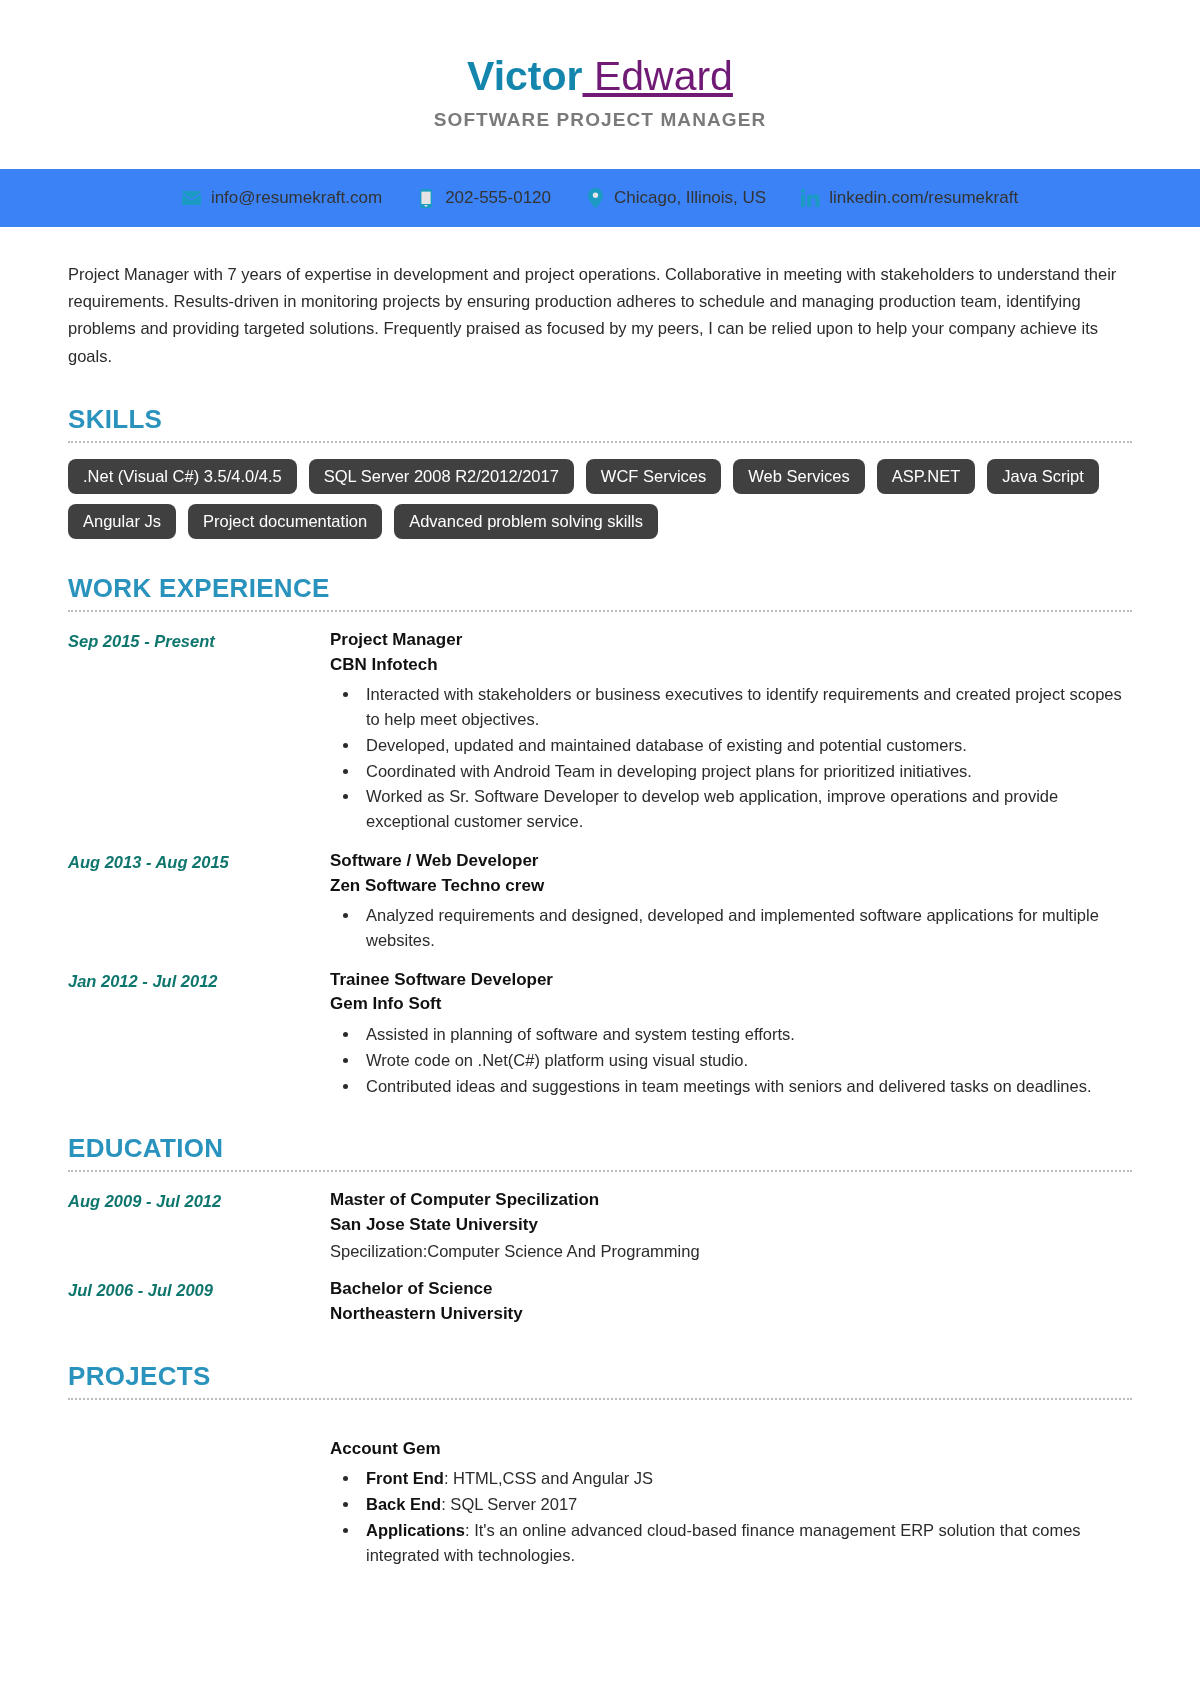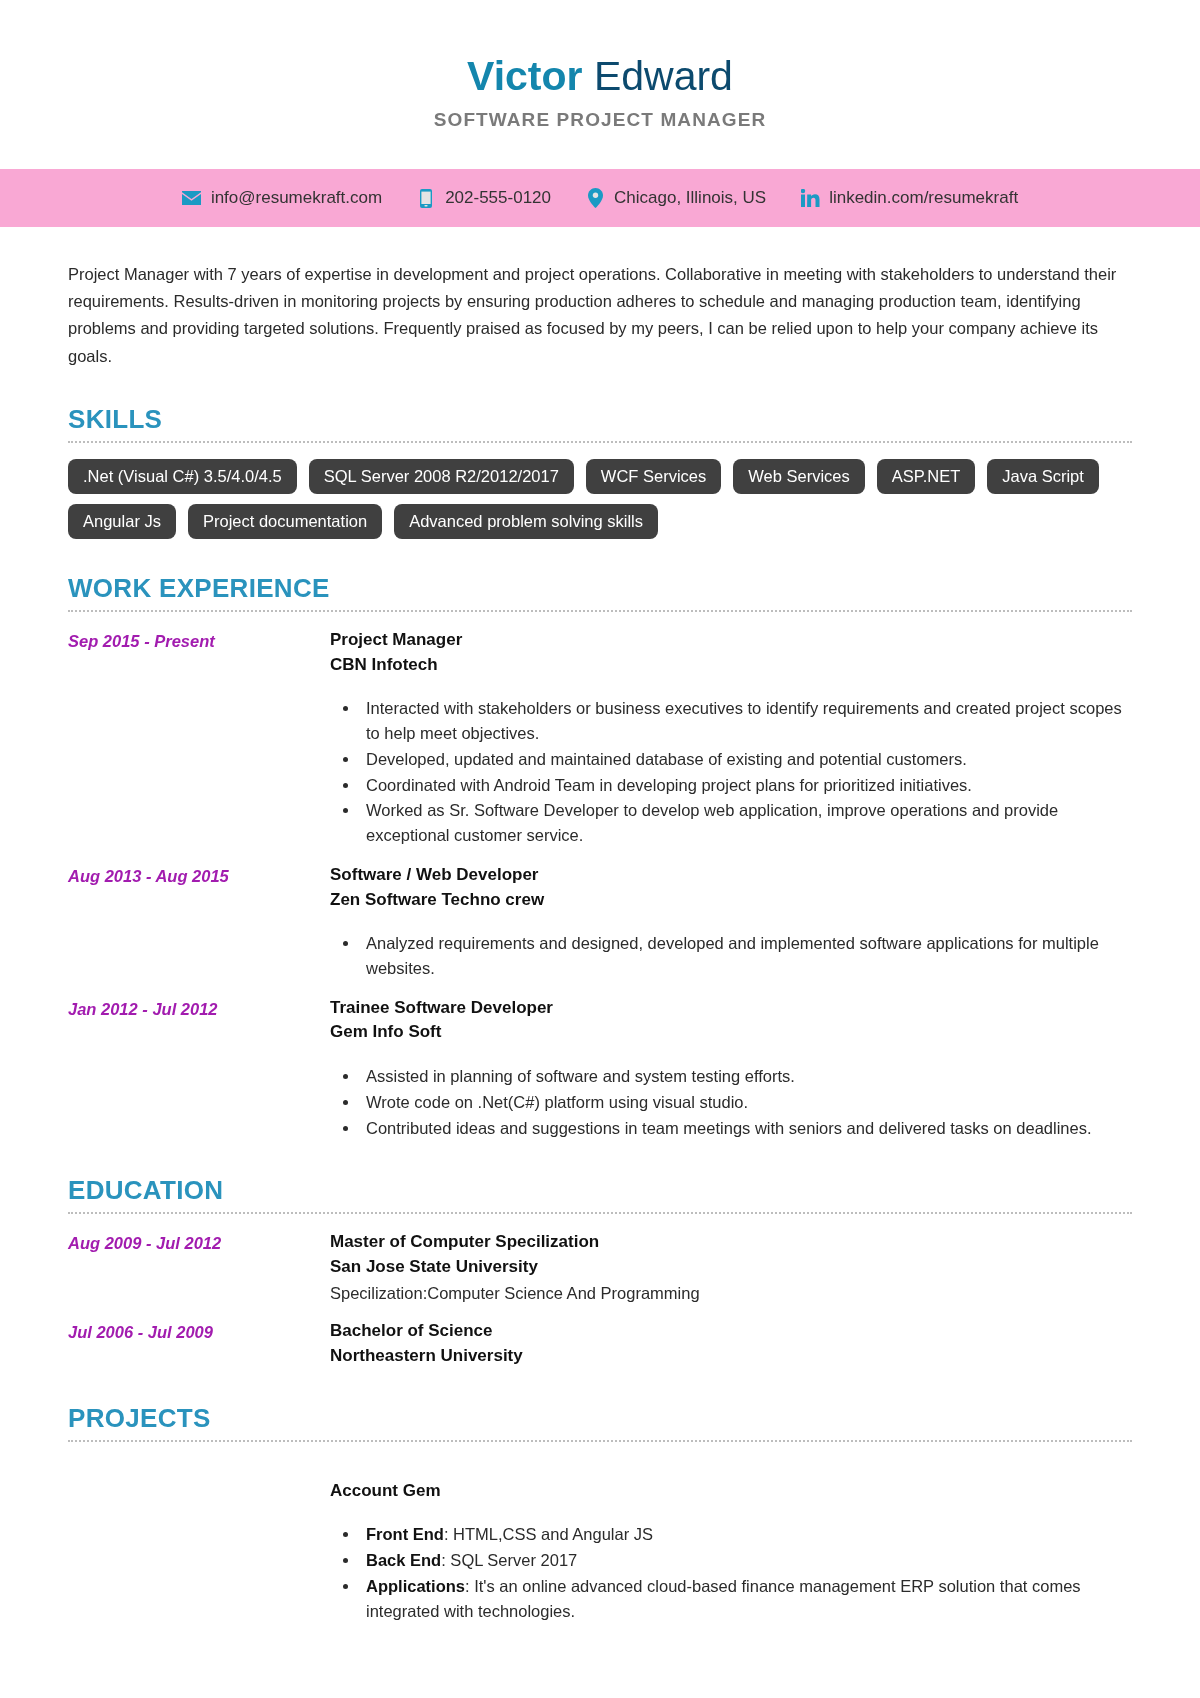--- a/index.html
+++ b/index.html
@@ -32,33 +32,34 @@
     line-height: 1.05;
     color: #1b8db0;
     letter-spacing: 0px;
   }
   .name-first {
     font-weight: bold;
     color: #1486ad;
   }
   .name-last {
     font-weight: normal;
-    color: #0c4a6e;
+    color: #701a75;
+    text-decoration: underline;
   }
   .job-title {
     margin-top: 11px;
     font-size: 19px;
     font-weight: bold;
     letter-spacing: 1.1px;
     color: #7a7a7a;
   }
 
   
   .contact-bar {
-    background: #f9a8d4;
+    background: #3b82f6;
     height: 58px;
     display: flex;
     align-items: center;
     justify-content: center;
     gap: 34px;
     margin-top: 20px;
   }
   .contact-item {
     display: flex;
     align-items: center;
@@ -126,21 +127,21 @@
     align-items: flex-start;
     margin-bottom: 14px;
   }
   .entry:last-child { margin-bottom: 0; }
   .entry-date {
     width: 262px;
     flex: 0 0 262px;
     font-size: 16.5px;
     font-weight: bold;
     font-style: italic;
-    color: #a21caf;
+    color: #0f766e;
     padding-top: 1px;
     line-height: 1.5;
   }
   .entry-main { flex: 1 1 auto; }
   .entry-role {
     font-size: 17px;
     font-weight: bold;
     color: #111111;
     line-height: 1.45;
   }
@@ -150,21 +151,21 @@
     color: #111111;
     line-height: 1.45;
   }
   .entry-note {
     font-size: 16.5px;
     color: #2b2b2b;
     line-height: 1.5;
     margin-top: 1px;
   }
   ul.bullets {
-    margin: 19px 0 0 0;
+    margin: 5px 0 0 0;
     padding-left: 30px;
     list-style: disc;
   }
   ul.bullets li {
     font-size: 16.5px;
     line-height: 1.5;
     color: #2b2b2b;
     margin-bottom: 1px;
     padding-left: 6px;
   }

